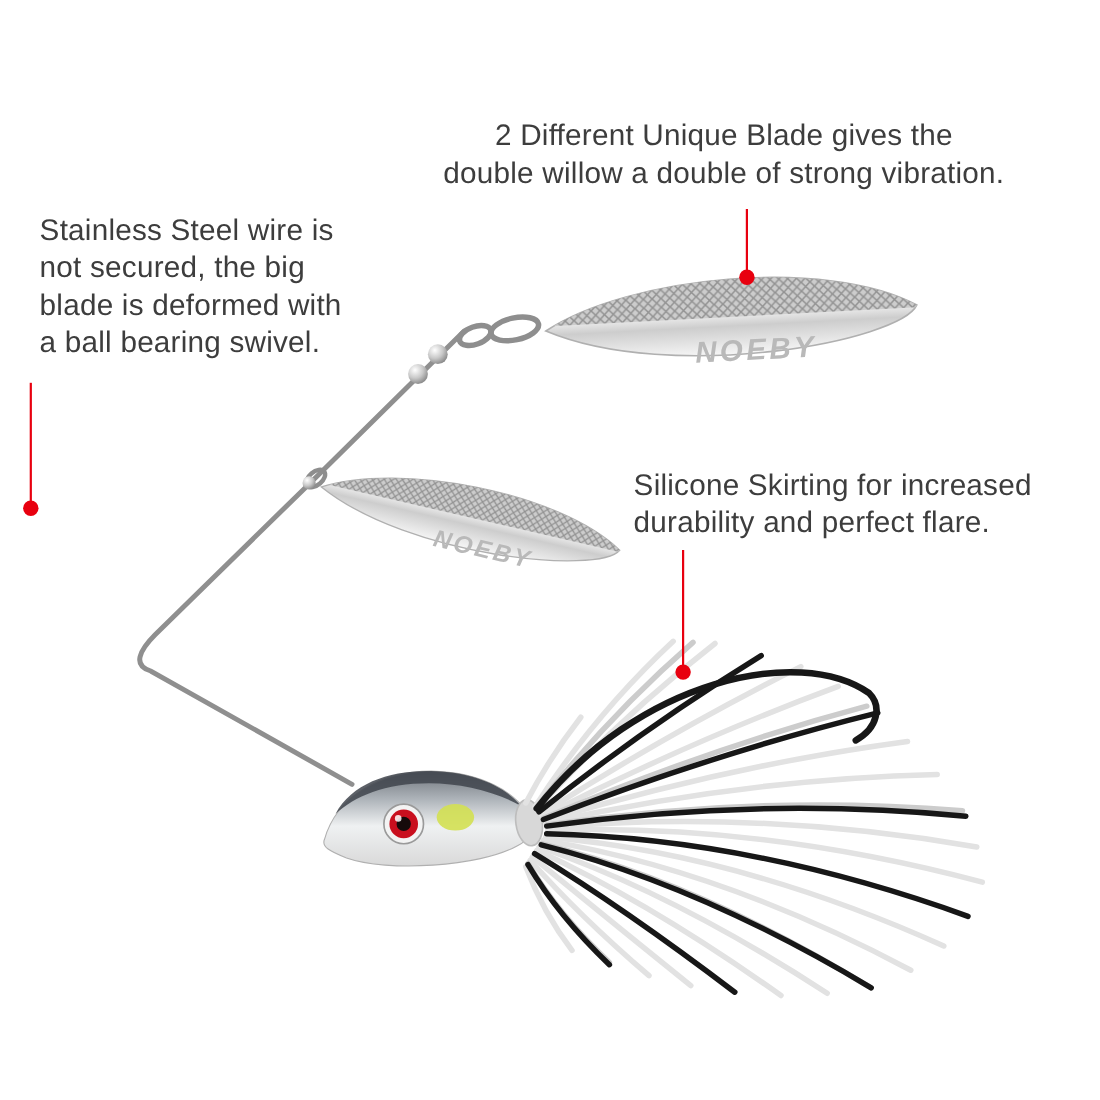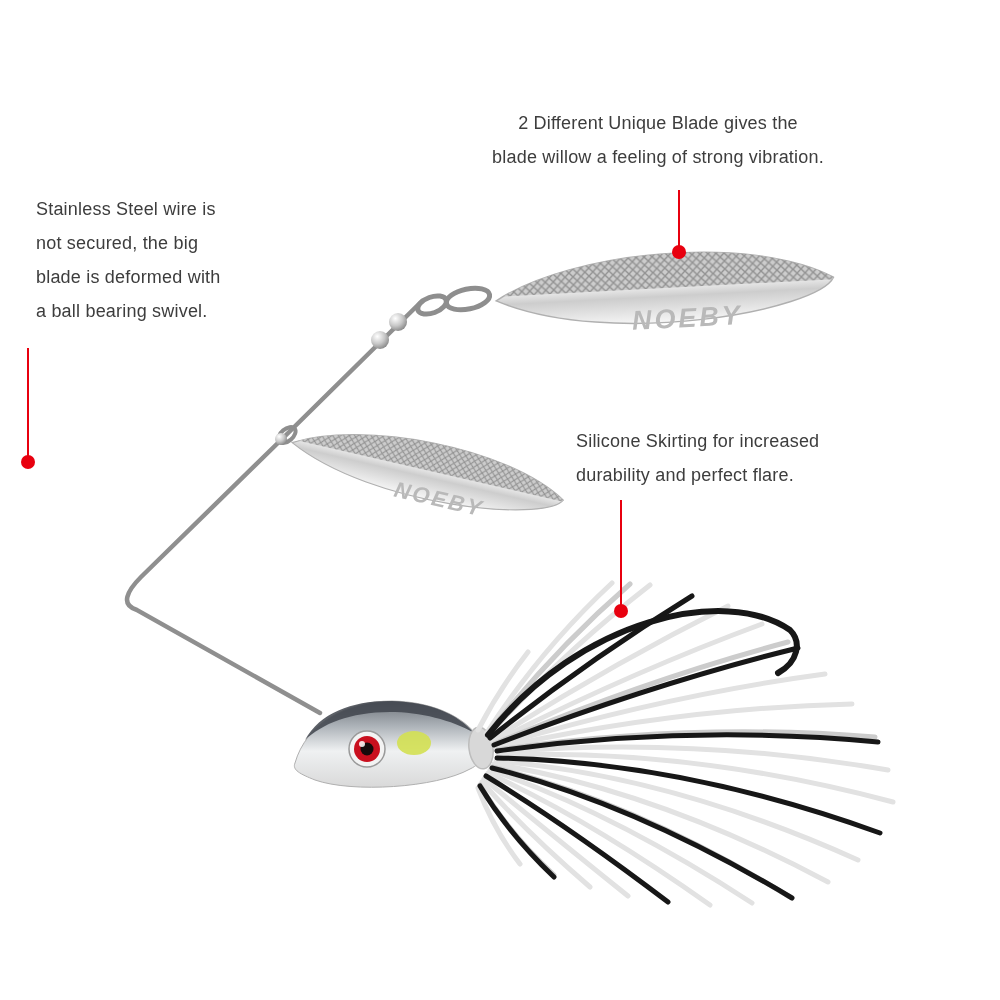--- a/index.html
+++ b/index.html
@@ -4,21 +4,21 @@
 <style>
   html,body { margin:0; padding:0; }
   body {
     width:1000px; height:1000px; background:#ffffff;
     font-family:"Liberation Sans", sans-serif;
     overflow:hidden;
   }
   .canvas { position:relative; width:1000px; height:1000px; background:#fff; }
   .lure-svg { position:absolute; left:0; top:0; }
   .annotation {
-    position:absolute; color:#3d3d3d; font-size:18px; line-height:34px;
+    position:absolute; color:#3d3d3d; font-size:27px; line-height:34px;
     font-weight:400; letter-spacing:0.2px;
   }
   .annotation.center { text-align:center; }
   .pointer-line { position:absolute; width:2px; background:#e8000f; }
   .pointer-dot {
     position:absolute; width:14px; height:14px; border-radius:50%;
     background:#e8000f;
   }
 </style>
 </head>
@@ -129,21 +129,21 @@
       <path d="M497,758 Q684,762 880,833"></path>
       <path d="M492,768 Q635,804 792,898"></path>
       <path d="M486,776 Q568,826 668,902"></path>
       <path d="M480,786 Q508,833 554,877"></path>
       <path d="M488,735 C580,618 726,586 790,630 C802,642 798,662 778,673" stroke-width="6"></path>
     </g>
   </svg>
 
   <div class="annotation center" style="left:368px; top:106px; width:580px;">
     <div>2 Different Unique Blade gives the</div>
-    <div>blade willow a feeling of strong vibration.</div>
+    <div>double willow a double of strong vibration.</div>
   </div>
   <div class="pointer-line" style="left:678px; top:190px; height:58px;"></div>
   <div class="pointer-dot" style="left:672px; top:245px;"></div>
 
   <div class="annotation" style="left:36px; top:192px; width:320px;">
     <div>Stainless Steel wire is</div>
     <div>not secured, the big</div>
     <div>blade is deformed with</div>
     <div>a ball bearing swivel.</div>
   </div>

